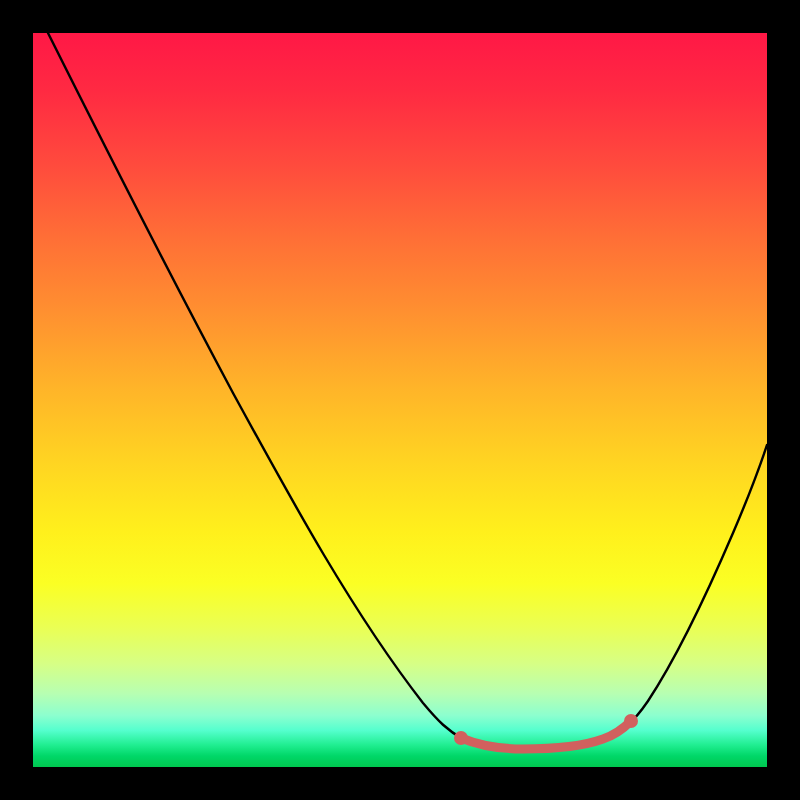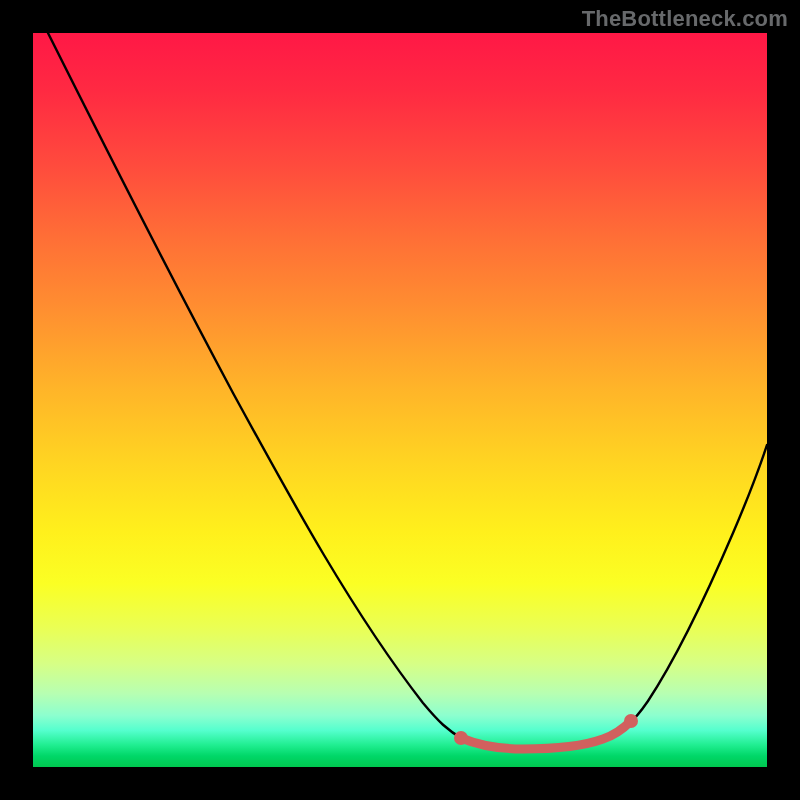--- a/index.html
+++ b/index.html
@@ -83,14 +83,13 @@
       <g>
         <circle cx="428" cy="705" r="7" fill="#d1605e"></circle>
         <path d="M 428 705
                  C 445 712, 465 716, 490 716
                  C 520 716, 548 714, 570 706
                  C 582 702, 590 696, 598 688" fill="none" stroke="#d1605e" stroke-width="9" stroke-linecap="round"></path>
         <circle cx="598" cy="688" r="7" fill="#d1605e"></circle>
       </g>
     </svg>
   </div>
-  <div class="watermark">TheBottleneck.com</div>
 </div>
 
 </body></html>

